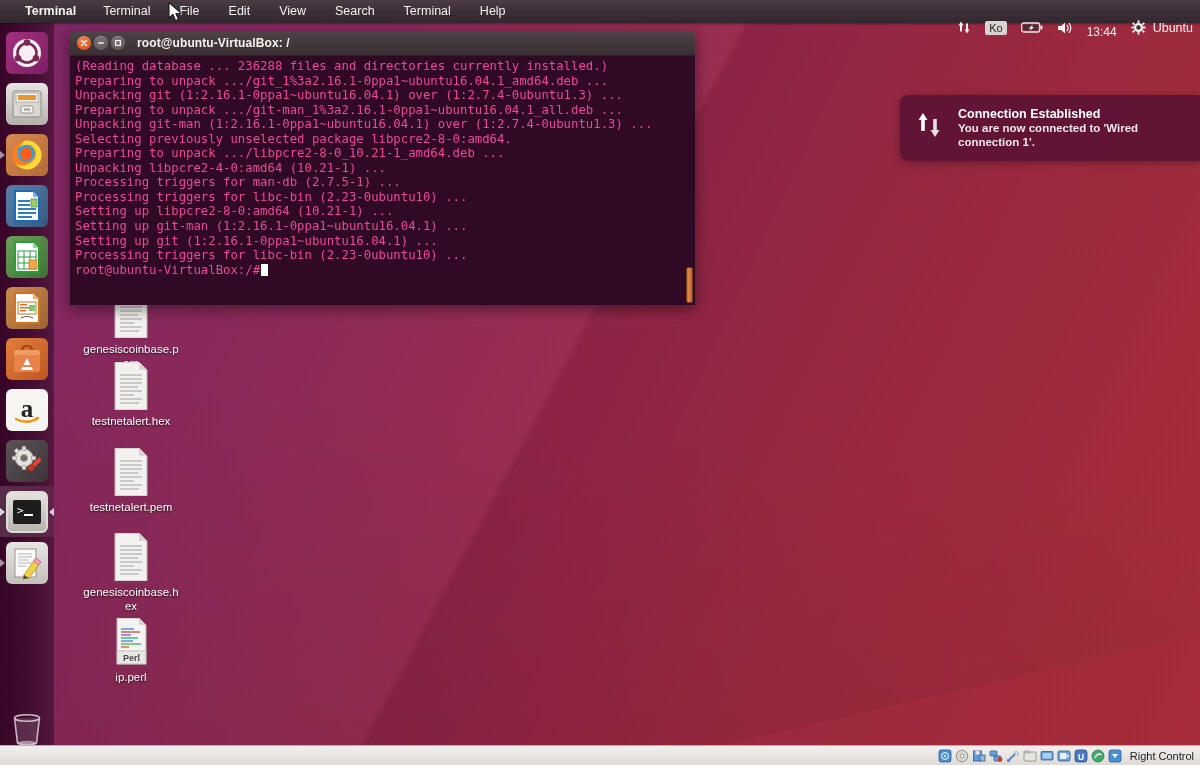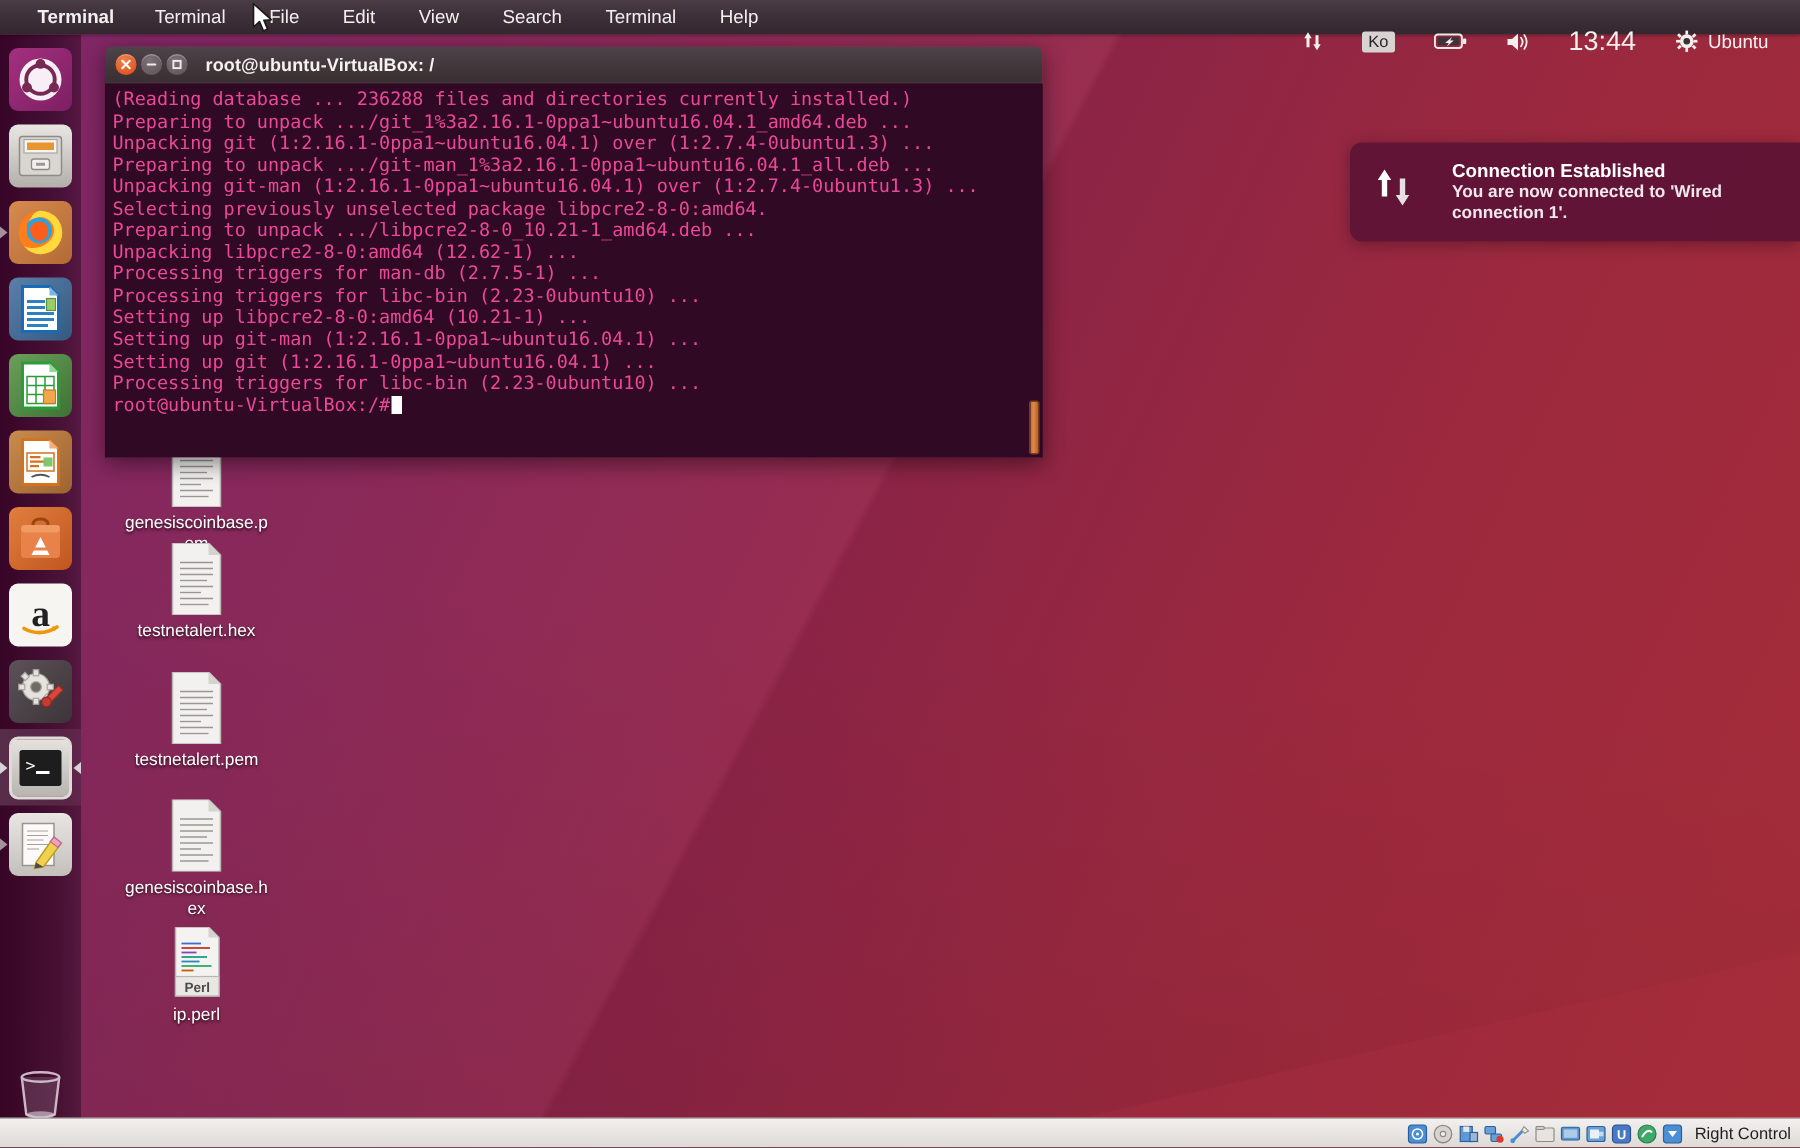--- a/index.html
+++ b/index.html
@@ -40,33 +40,33 @@
   }
   #panel-left { display: flex; align-items: center; height: 100%; padding-left: 4px; }
   .panel-item {
     padding: 0 8px; height: 100%;
     display: flex; align-items: center;
     white-space: nowrap; line-height: 23px; margin-left: 13px;
   }
   .panel-item.appname { font-weight: bold; padding-right: 6px; }
   #panel-right {
     margin-left: auto; display: flex; align-items: center;
-    height: 100%; padding-right: 14px; gap: 12px; margin-top: 32px;
+    height: 100%; padding-right: 0; gap: 0px; margin-top: 32px;
   }
   .tray-item {
     padding: 0 7px; height: 100%;
     display: flex; align-items: center; gap: 3px;
   }
   .kbd-box {
     background: #d8d3d0; color: #2a2226;
     border-radius: 2px; font-size: 11px;
     padding: 0px 4px; line-height: 14px;
     display: inline-block;
   }
-  .clock { font-size: 18px; padding: 0 7px; }
+  .clock { font-size: 12px; padding: 0 7px; align-items: flex-end; }
   .sess-name { padding-right: 0px; }
 
   
   .ticon { display: block; }
 
   
   #launcher {
     position: absolute; top: 23px; left: 0;
     width: 54px; height: 742px;
     background: linear-gradient(to right, rgba(44,0,30,0.88), rgba(58,12,44,0.80) 75%, rgba(70,18,54,0.72));
@@ -148,21 +148,21 @@
     border: 1px solid #7a3d1c;
   }
 
   
   #notification {
     position: absolute; right: 0px; top: 95px;
     width: 300px; min-height: 60px;
     background: rgba(92,18,52,0.92);
     border-radius: 8px 0 0 8px;
     display: flex; align-items: flex-start;
-    padding: 12px 14px 12px 14px; gap: 24px;
+    padding: 12px 14px 12px 14px; gap: 14px;
     z-index: 30;
     box-shadow: 0 2px 10px rgba(0,0,0,0.3);
   }
   #notif-title { color: #ffffff; font-size: 12.5px; font-weight: bold; margin-bottom: 1px; }
   #notif-body { color: #f0e6ec; font-size: 11.5px; line-height: 13.5px; font-weight: bold; }
 
   
   .desk-icon {
     position: absolute; width: 100px;
     display: flex; flex-direction: column; align-items: center;
@@ -324,21 +324,21 @@
     </div>
 
     <div id="term-body">
       <div class="tline">(Reading database ... 236288 files and directories currently installed.)</div>
       <div class="tline">Preparing to unpack .../git_1%3a2.16.1-0ppa1~ubuntu16.04.1_amd64.deb ...</div>
       <div class="tline">Unpacking git (1:2.16.1-0ppa1~ubuntu16.04.1) over (1:2.7.4-0ubuntu1.3) ...</div>
       <div class="tline">Preparing to unpack .../git-man_1%3a2.16.1-0ppa1~ubuntu16.04.1_all.deb ...</div>
       <div class="tline">Unpacking git-man (1:2.16.1-0ppa1~ubuntu16.04.1) over (1:2.7.4-0ubuntu1.3) ...</div>
       <div class="tline">Selecting previously unselected package libpcre2-8-0:amd64.</div>
       <div class="tline">Preparing to unpack .../libpcre2-8-0_10.21-1_amd64.deb ...</div>
-      <div class="tline">Unpacking libpcre2-8-0:amd64 (12.62-1) ...</div>
+      <div class="tline">Unpacking libpcre2-4-0:amd64 (10.21-1) ...</div>
       <div class="tline">Processing triggers for man-db (2.7.5-1) ...</div>
       <div class="tline">Processing triggers for libc-bin (2.23-0ubuntu10) ...</div>
       <div class="tline">Setting up libpcre2-8-0:amd64 (10.21-1) ...</div>
       <div class="tline">Setting up git-man (1:2.16.1-0ppa1~ubuntu16.04.1) ...</div>
       <div class="tline">Setting up git (1:2.16.1-0ppa1~ubuntu16.04.1) ...</div>
       <div class="tline">Processing triggers for libc-bin (2.23-0ubuntu10) ...</div>
       <div class="tline"><span>root@ubuntu-VirtualBox:/#</span><span class="cursor"></span></div>
       <div id="term-scrollbar"></div>
     </div>
   </div>

